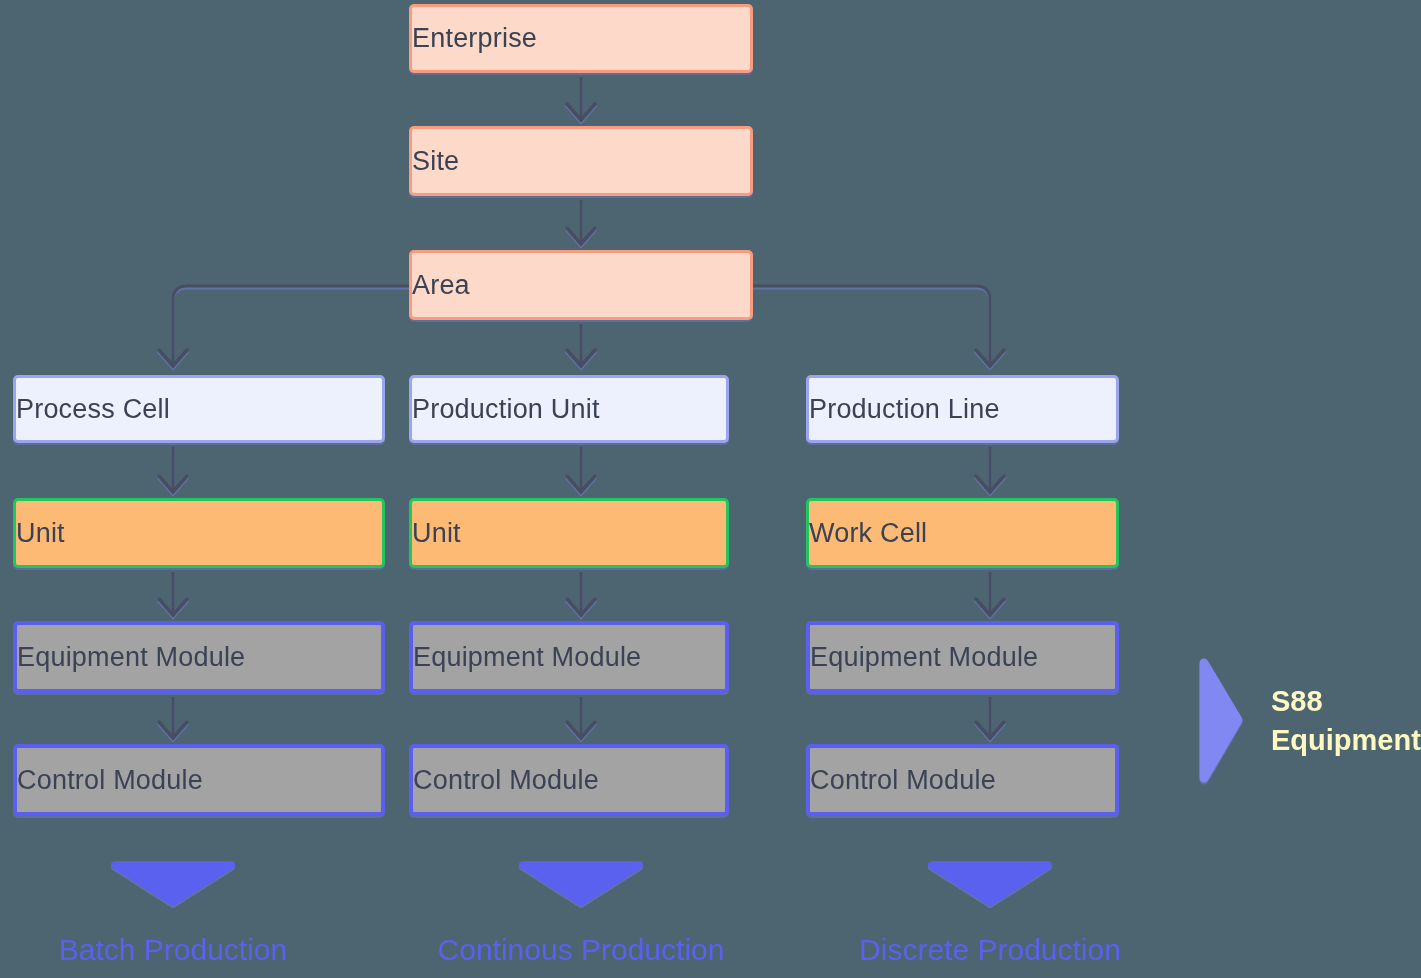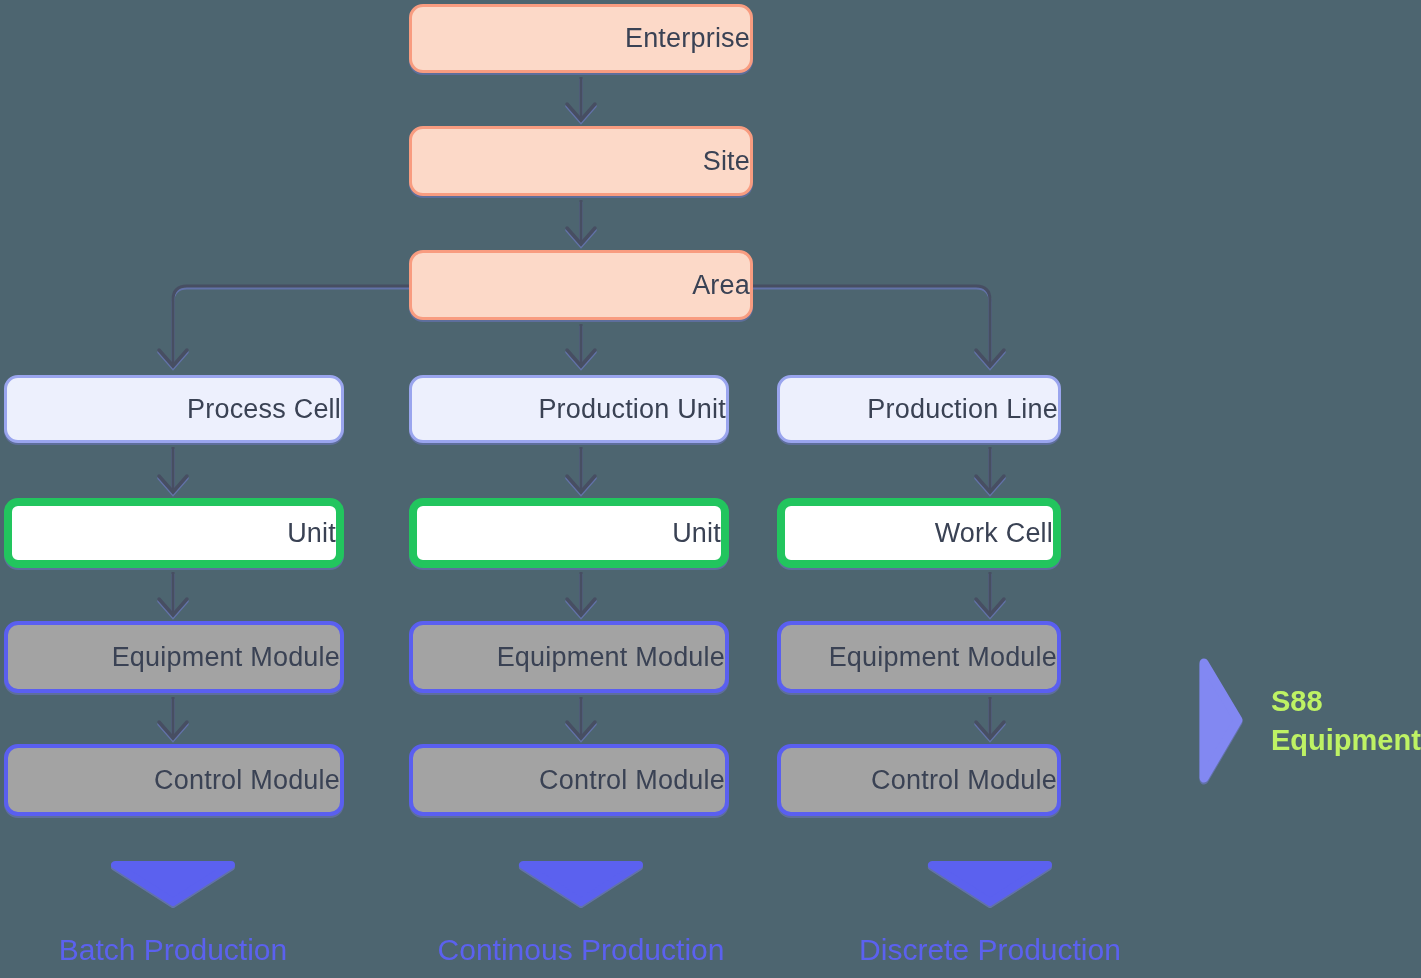--- a/index.html
+++ b/index.html
@@ -12,53 +12,52 @@
     position: relative;
     width: 1421px;
     height: 978px;
     background: #4d6570;
     overflow: hidden;
   }
   .box {
     position: absolute;
     display: flex;
     align-items: center;
-    justify-content: flex-end;
-    border-radius: 14px;
+    justify-content: flex-start;
+    border-radius: 5px;
     font-size: 27px;
     color: #3a4254;
     letter-spacing: 0.2px;
     box-sizing: border-box;
     box-shadow: 0 2px 0 rgba(125,130,238,0.35);
   }
   .box.orange {
     background: #fcd9c8;
     border: 3px solid #f89c80;
   }
   .box.lv1 {
     background: #edf0fd;
     border: 3px solid #9aa5ee;
   }
   .box.lv2 {
-    background: #ffffff;
-    border: 8px solid #22c55e;
-    padding-left: 46px;
+    background: #fdba74;
+    border: 3px solid #22c55e;
   }
   .box.lv3 {
     background: #a3a3a3;
     border: 4px solid #5a5ff0;
   }
   
   .b-enterprise { left: 409px; top: 4px;   width: 344px; height: 69px; }
   .b-site       { left: 409px; top: 126px; width: 344px; height: 70px; }
   .b-area       { left: 409px; top: 250px; width: 344px; height: 70px; }
   
-  .c1 { left: 4px;   width: 340px; }
+  .c1 { left: 13px;   width: 372px; }
   .c2 { left: 409px; width: 320px; }
-  .c3 { left: 777px; width: 284px; }
+  .c3 { left: 806px; width: 313px; }
   .r1 { top: 375px; height: 68px; }
   .r2 { top: 498px; height: 70px; }
   .r3 { top: 621px; height: 72px; }
   .r4 { top: 744px; height: 72px; }
 
   svg.connector-layer {
     position: absolute;
     left: 0; top: 0;
     width: 1421px;
     height: 978px;
@@ -76,21 +75,21 @@
   .fl1 { left: 173px; }
   .fl2 { left: 581px; }
   .fl3 { left: 990px; }
   .s88-note {
     position: absolute;
     left: 1271px;
     top: 682px;
     font-size: 29px;
     line-height: 39px;
     font-weight: 600;
-    color: #bef264;
+    color: #fef9c3;
     white-space: nowrap;
   }
 </style>
 </head>
 <body>
 
 <div class="canvas">
 
   <svg class="connector-layer" viewBox="0 0 1421 978" xmlns="http://www.w3.org/2000/svg">
     <defs>

